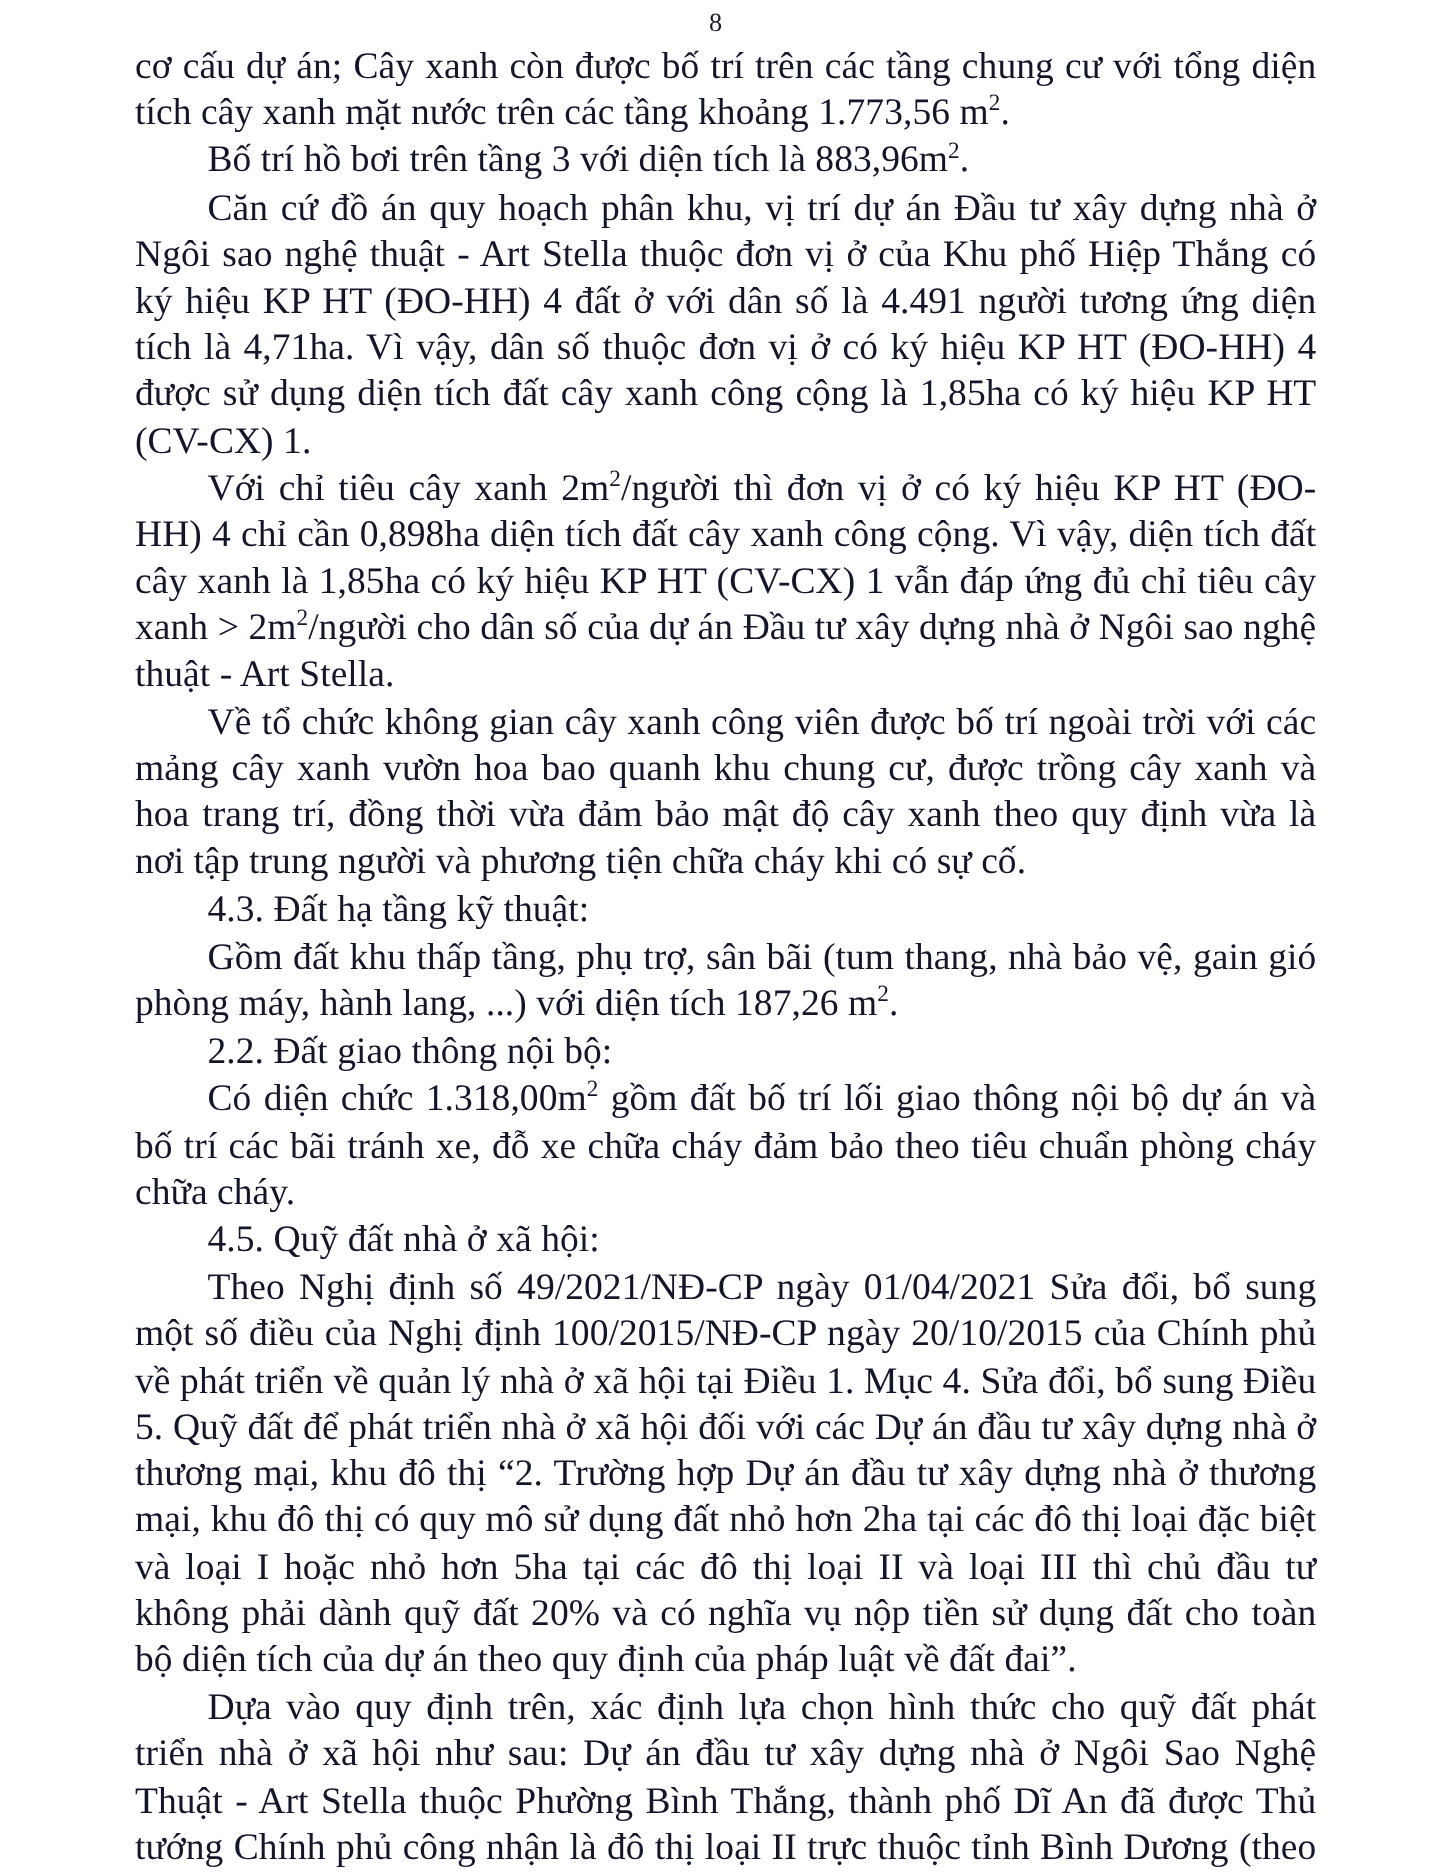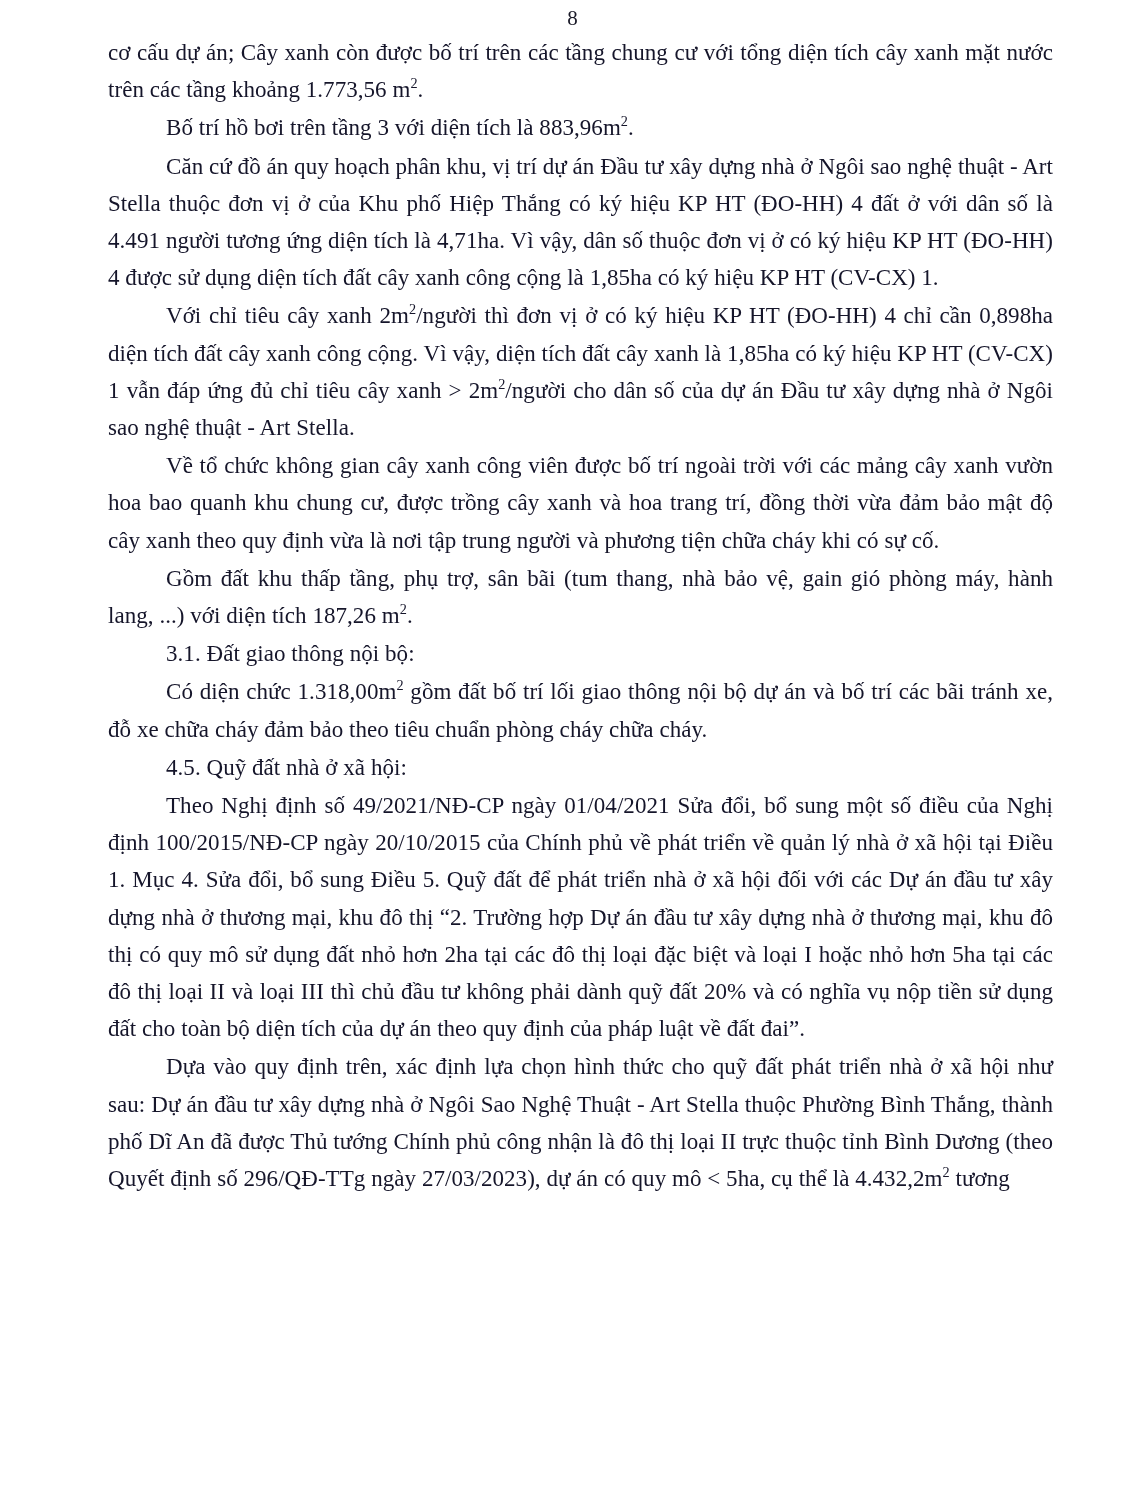--- a/index.html
+++ b/index.html
@@ -28,21 +28,21 @@
     color: #1a1a28;
   }
   .content {
     position: absolute;
     top: 34px;
     left: 108px;
     width: 945px;
   }
   p {
     margin: 0 0 1px 0;
-    font-size: 23px;
+    font-size: 30px;
     line-height: 37.2px;
     text-align: justify;
     text-justify: inter-word;
     color: #15152a;
     letter-spacing: 0.05px;
   }
   p.indent {
     text-indent: 58px;
   }
   .q {
@@ -59,21 +59,22 @@
 <div class="page">
 
   <div class="page-number">8</div>
 
   <div class="content" id="body">
       <p><span>cơ cấu dự án; Cây xanh còn được bố trí trên các tầng chung cư với tổng diện tích cây xanh mặt nước trên các tầng khoảng 1.773,56 m</span><sup>2</sup><span>.</span></p>
       <p class="indent"><span>Bố trí hồ bơi trên tầng 3 với diện tích là 883,96m</span><sup>2</sup><span>.</span></p>
       <p class="indent"><span>Căn cứ đồ án quy hoạch phân khu, vị trí dự án Đầu tư xây dựng nhà ở Ngôi sao nghệ thuật - Art Stella thuộc đơn vị ở của Khu phố Hiệp Thắng có ký hiệu KP HT (ĐO-HH) 4 đất ở với dân số là 4.491 người tương ứng diện tích là 4,71ha. Vì vậy, dân số thuộc đơn vị ở có ký hiệu KP HT (ĐO-HH) 4 được sử dụng diện tích đất cây xanh công cộng là 1,85ha có ký hiệu KP HT (CV-CX) 1.</span></p>
       <p class="indent"><span>Với chỉ tiêu cây xanh 2m</span><sup>2</sup><span>/người thì đơn vị ở có ký hiệu KP HT (ĐO-HH) 4 chỉ cần 0,898ha diện tích đất cây xanh công cộng. Vì vậy, diện tích đất cây xanh là 1,85ha có ký hiệu KP HT (CV-CX) 1 vẫn đáp ứng đủ chỉ tiêu cây xanh &gt; 2m</span><sup>2</sup><span>/người cho dân số của dự án Đầu tư xây dựng nhà ở Ngôi sao nghệ thuật - Art Stella.</span></p>
       <p class="indent"><span>Về tổ chức không gian cây xanh công viên được bố trí ngoài trời với các mảng cây xanh vườn hoa bao quanh khu chung cư, được trồng cây xanh và hoa trang trí, đồng thời vừa đảm bảo mật độ cây xanh theo quy định vừa là nơi tập trung người và phương tiện chữa cháy khi có sự cố.</span></p>
+      <p class="indent"><span>4.3. Đất hạ tầng kỹ thuật:</span></p>
       <p class="indent"><span>Gồm đất khu thấp tầng, phụ trợ, sân bãi (tum thang, nhà bảo vệ, gain gió phòng máy, hành lang, ...) với diện tích 187,26 m</span><sup>2</sup><span>.</span></p>
-      <p class="indent"><span>3.1. Đất giao thông nội bộ:</span></p>
+      <p class="indent"><span>2.2. Đất giao thông nội bộ:</span></p>
       <p class="indent"><span>Có diện chức 1.318,00m</span><sup>2</sup><span> gồm đất bố trí lối giao thông nội bộ dự án và bố trí các bãi tránh xe, đỗ xe chữa cháy đảm bảo theo tiêu chuẩn phòng cháy chữa cháy.</span></p>
       <p class="indent"><span>4.5. Quỹ đất nhà ở xã hội:</span></p>
       <p class="indent"><span>Theo Nghị định số 49/2021/NĐ-CP ngày 01/04/2021 Sửa đổi, bổ sung một số điều của Nghị định 100/2015/NĐ-CP ngày 20/10/2015 của Chính phủ về phát triển về quản lý nhà ở xã hội tại Điều 1. Mục 4. Sửa đổi, bổ sung Điều 5. Quỹ đất để phát triển nhà ở xã hội đối với các Dự án đầu tư xây dựng nhà ở thương mại, khu đô thị </span><span class="q">“2. Trường hợp Dự án đầu tư xây dựng nhà ở thương mại, khu đô thị có quy mô sử dụng đất nhỏ hơn 2ha tại các đô thị loại đặc biệt và loại I hoặc nhỏ hơn 5ha tại các đô thị loại II và loại III thì chủ đầu tư không phải dành quỹ đất 20% và có nghĩa vụ nộp tiền sử dụng đất cho toàn bộ diện tích của dự án theo quy định của pháp luật về đất đai”</span><span>.</span></p>
       <p class="indent"><span>Dựa vào quy định trên, xác định lựa chọn hình thức cho quỹ đất phát triển nhà ở xã hội như sau: Dự án đầu tư xây dựng nhà ở Ngôi Sao Nghệ Thuật - Art Stella thuộc Phường Bình Thắng, thành phố Dĩ An đã được Thủ tướng Chính phủ công nhận là đô thị loại II trực thuộc tỉnh Bình Dương (theo Quyết định số 296/QĐ-TTg ngày 27/03/2023), dự án có quy mô &lt; 5ha, cụ thể là 4.432,2m</span><sup>2</sup><span> tương</span></p>
     </div>
 
 </div>
 
 </body></html>

